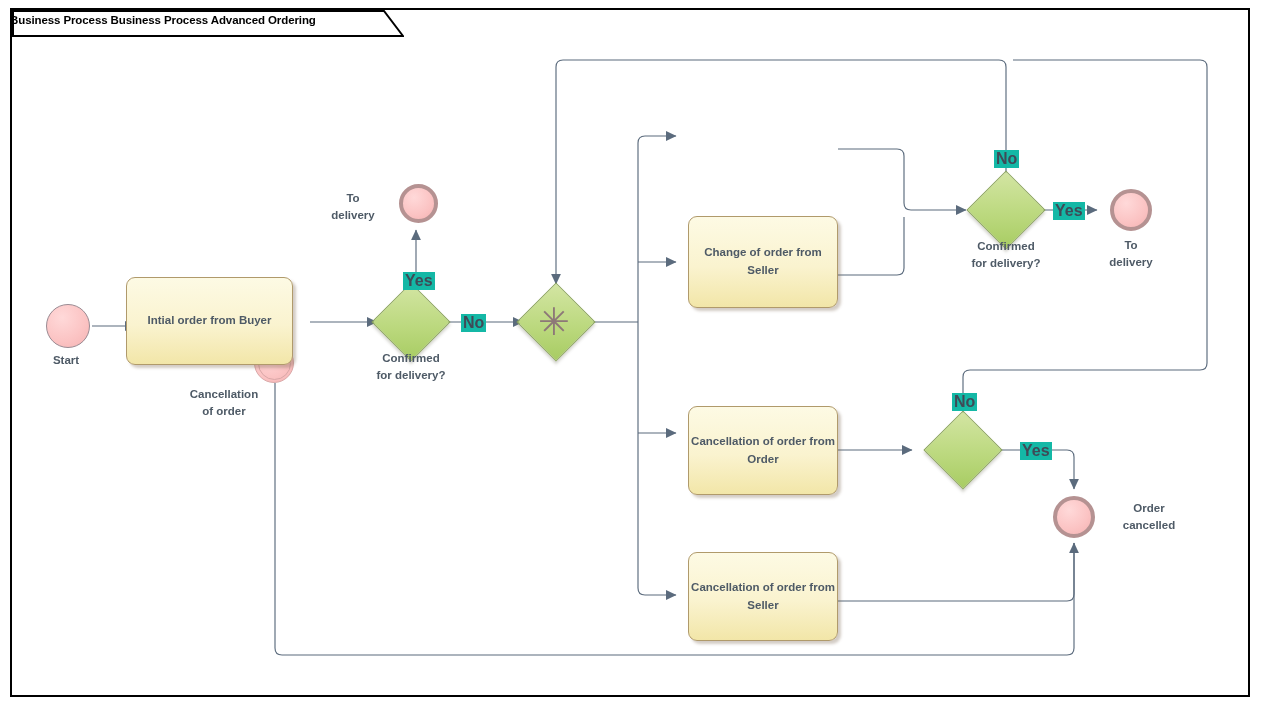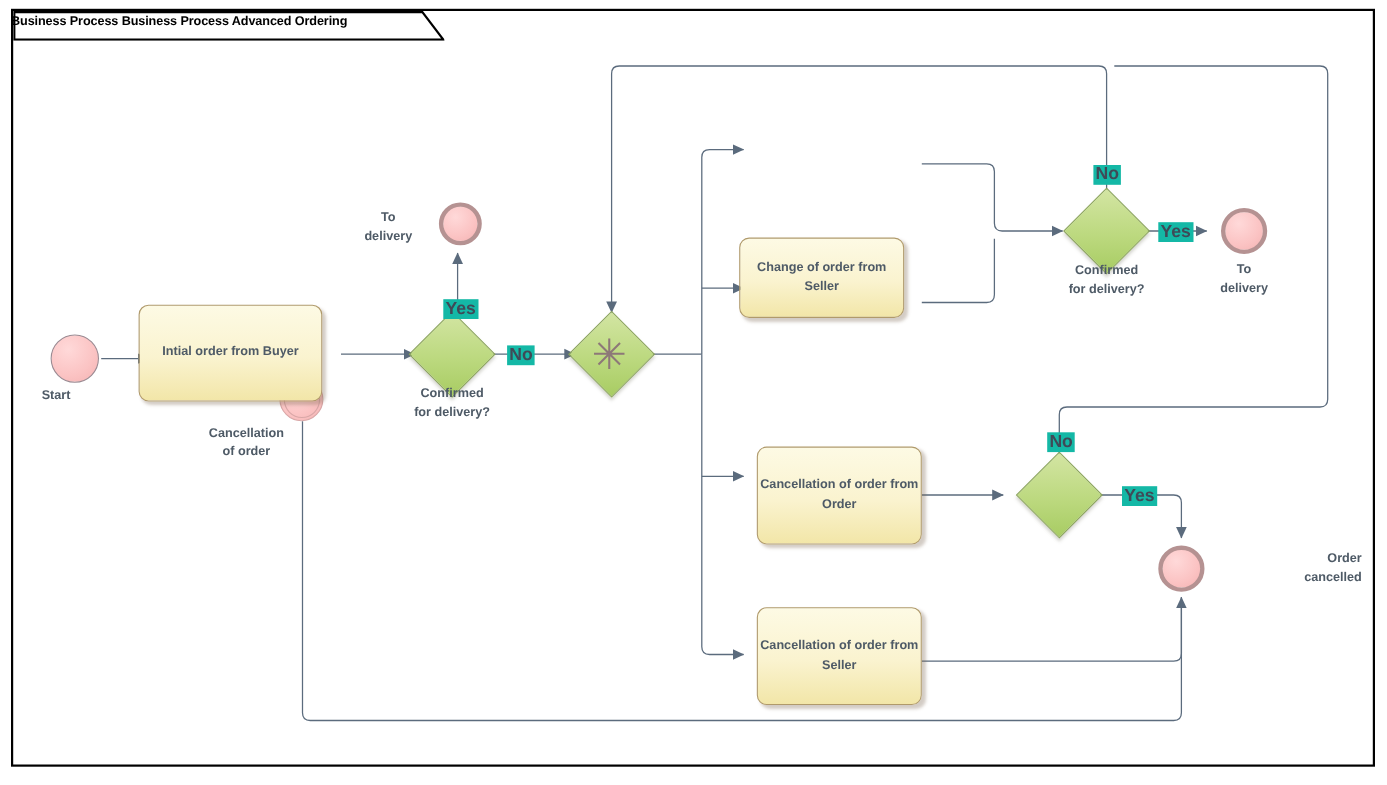--- a/index.html
+++ b/index.html
@@ -82,54 +82,54 @@
       <path d="M963,419 L963,377 Q963,370 970,370 L1200,370 Q1207,370 1207,363 L1207,67 Q1207,60 1200,60 L1013,60"></path>
 
       <path d="M838,601 L1067,601 Q1074,601 1074,594 L1074,543" marker-end="url(#ah)"></path>
 
       <path d="M275,383 L275,648 Q275,655 282,655 L1067,655 Q1074,655 1074,648 L1074,543"></path>
 
     </g>
   </svg>
 
   <div class="ev start" style="left:46px;top:304px;width:44px;height:44px;"></div>
-  <div class="lbl" style="left:3px;top:352px;width:96px;">Start</div>
+  <div class="lbl" style="left:18px;top:352px;width:96px;">Start</div>
 
   <div class="ev bnd" style="left:254px;top:343px;width:40px;height:40px;"></div>
   <div class="lbl" style="left:174px;top:386px;width:100px;">Cancellation
 of order</div>
 
   <div class="ev end" style="left:399px;top:184px;width:39px;height:39px;"></div>
   <div class="lbl" style="left:323px;top:190px;width:60px;">To
 delivery</div>
 
   <div class="ev end" style="left:1110px;top:189px;width:42px;height:42px;"></div>
   <div class="lbl" style="left:1091px;top:237px;width:80px;">To
 delivery</div>
 
   <div class="ev end" style="left:1053px;top:496px;width:42px;height:42px;"></div>
-  <div class="lbl" style="left:1160px;top:500px;width:78px;text-align:right;">Order
+  <div class="lbl" style="left:1110px;top:500px;width:78px;text-align:center;">Order
 cancelled</div>
 
   <div class="gw" style="left:383px;top:294px;"></div>
   <div class="lbl" style="left:352px;top:350px;width:118px;">Confirmed
 for delivery?</div>
 
   <div class="gw" style="left:528px;top:294px;"></div>
   <div class="star" style="left:538px;top:303px;">✳</div>
 
   <div class="gw" style="left:978px;top:182px;"></div>
   <div class="lbl" style="left:947px;top:238px;width:118px;">Confirmed
 for delivery?</div>
 
   <div class="gw" style="left:935px;top:422px;"></div>
 
   <div class="task" style="left:126px;top:277px;width:167px;height:88px;">Intial order from
 Buyer</div>
-  <div class="task" style="left:672px;top:216px;width:150px;height:73px;">Change of order
+  <div class="task" style="left:688px;top:216px;width:150px;height:92px;">Change of order
 from Seller</div>
   <div class="task" style="left:688px;top:406px;width:150px;height:89px;">Cancellation of
 order from Order</div>
   <div class="task" style="left:688px;top:552px;width:150px;height:89px;">Cancellation of
 order from Seller</div>
 
   <div class="elbl" style="left:403px;top:272px;">Yes</div>
   <div class="elbl" style="left:461px;top:314px;">No</div>
   <div class="elbl" style="left:994px;top:150px;">No</div>
   <div class="elbl" style="left:1053px;top:202px;">Yes</div>

